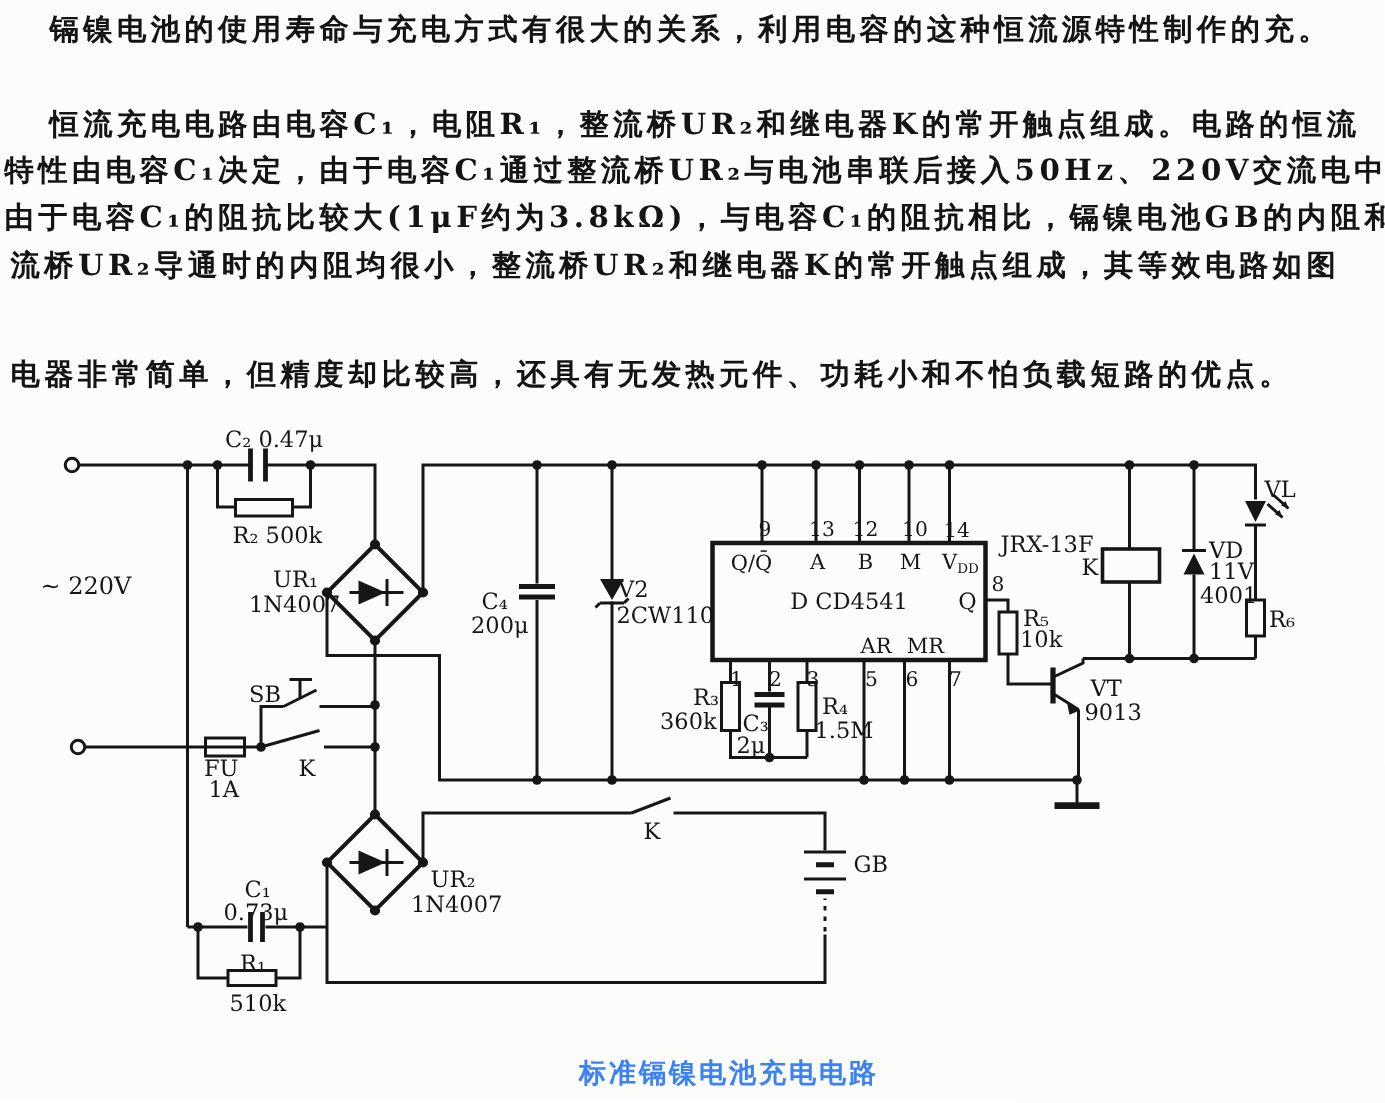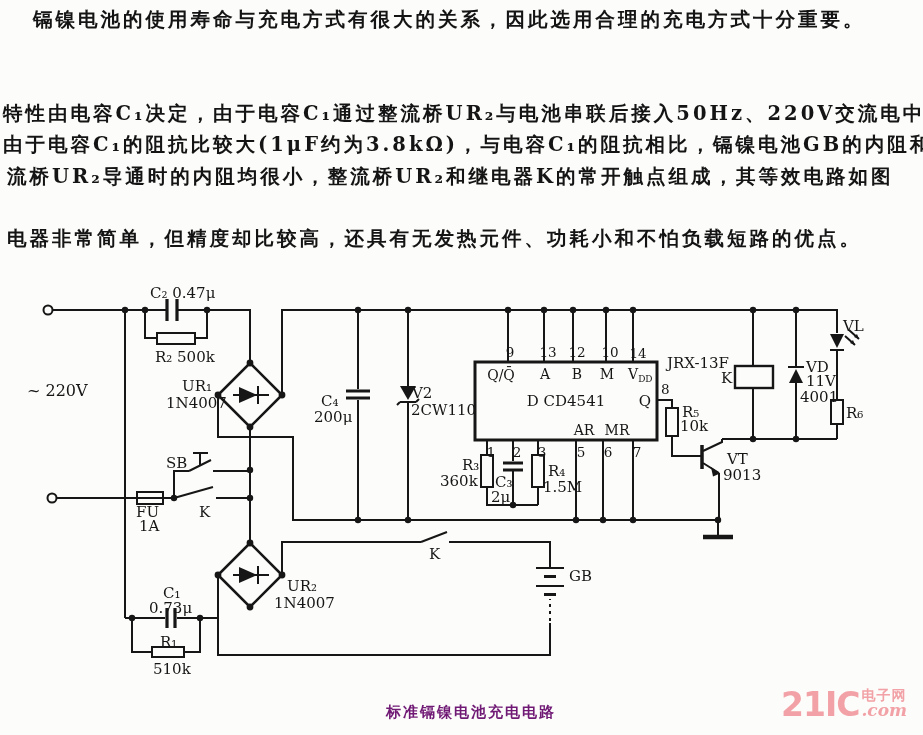--- a/index.html
+++ b/index.html
@@ -1,21 +1,21 @@
 <!DOCTYPE html>
 <html><head>
 <meta charset="utf-8">
 <style>
   html,body{margin:0;padding:0;}
   .page{position:relative;width:923px;height:735px;background:#fcfcfa;overflow:hidden;
         font-family:"DejaVu Serif","DejaVu Sans",serif;color:#161616;}
   .bodyline{position:absolute;font-size:19.5px;font-weight:600;letter-spacing:3px;
             white-space:nowrap;color:#141414;}
-  .caption{position:absolute;left:386px;top:703px;font-size:15px;font-weight:bold;
-           letter-spacing:2px;color:#701a75;}
+  .caption{position:absolute;left:386px;top:703px;font-size:18px;font-weight:bold;
+           letter-spacing:2px;color:#3b82f6;}
   .watermark{position:absolute;left:781px;top:688px;display:flex;align-items:flex-start;
              color:#f2a2a6;line-height:1;}
   .wm-big{font-size:33px;font-weight:bold;letter-spacing:-1px;font-family:"DejaVu Sans",sans-serif;}
   .wm-col{display:flex;flex-direction:column;margin-left:2px;}
   .wm-cn{font-size:14px;font-weight:bold;letter-spacing:1px;}
   .wm-com{font-size:17px;font-weight:bold;font-style:italic;font-family:"DejaVu Serif",serif;}
   svg{position:absolute;left:0;top:0;}
   svg text{font-family:"DejaVu Serif","DejaVu Sans",serif;fill:#161616;}
   .lbl{font-size:15px;}
   .pin{font-size:13.5px;}
@@ -24,25 +24,26 @@
   .plate{stroke:#161616;stroke-width:3.2;fill:none;}
   .box{stroke:#161616;stroke-width:2;fill:none;}
   .dot{fill:#161616;stroke:none;}
   .sym{fill:#161616;stroke:none;}
 </style>
 </head>
 <body>
 
 <div class="page">
 
-  <div class="bodyline" style="left:33px;top:6px">镉镍电池的使用寿命与充电方式有很大的关系，因此选用合理的充电方式十分重要。</div>
+  <div class="bodyline" style="left:33px;top:6px">镉镍电池的使用寿命与充电方式有很大的关系，利用电容的这种恒流源特性制作的充。</div>
+  <div class="bodyline" style="left:33px;top:69px">恒流充电电路由电容C₁，电阻R₁，整流桥UR₂和继电器K的常开触点组成。电路的恒流</div>
   <div class="bodyline" style="left:3px;top:100px">特性由电容C₁决定，由于电容C₁通过整流桥UR₂与电池串联后接入50Hz、220V交流电中。</div>
   <div class="bodyline" style="left:3px;top:131px">由于电容C₁的阻抗比较大(1μF约为3.8kΩ)，与电容C₁的阻抗相比，镉镍电池GB的内阻和整</div>
   <div class="bodyline" style="left:7px;top:163px">流桥UR₂导通时的内阻均很小，整流桥UR₂和继电器K的常开触点组成，其等效电路如图</div>
-  <div class="bodyline" style="left:7px;top:225px">电器非常简单，但精度却比较高，还具有无发热元件、功耗小和不怕负载短路的优点。</div>
+  <div class="bodyline" style="left:7px;top:236px">电器非常简单，但精度却比较高，还具有无发热元件、功耗小和不怕负载短路的优点。</div>
 
   <svg width="923" height="735" viewBox="0 0 923 735">
 
     <circle cx="48" cy="310" r="4.5" class="box"></circle>
     <circle cx="52" cy="498" r="4.5" class="box"></circle>
     <text x="27" y="396" font-size="16">~ 220V</text>
 
     <g>
       <path class="wire" d="M53,310 H166 M178,310 H250 V363"></path>
       <path class="plate" d="M167,299 V321 M177,299 V321"></path>
@@ -245,21 +246,14 @@
       <circle class="dot" cx="633" cy="520" r="3.2"></circle>
         <circle class="dot" cx="718" cy="520" r="3.2"></circle>
       <circle class="dot" cx="753" cy="439" r="3.2"></circle>
         <circle class="dot" cx="796" cy="439" r="3.2"></circle>
       <circle class="dot" cx="513" cy="505" r="3.2"></circle>
     </g>
   </svg>
 
   <div class="caption">标准镉镍电池充电电路</div>
 
-  <div class="watermark">
-    <span class="wm-big">21IC</span>
-    <span class="wm-col">
-      <span class="wm-cn">电子网</span>
-      <span class="wm-com">.com</span>
-    </span>
-  </div>
 
 </div>
 
 </body></html>

